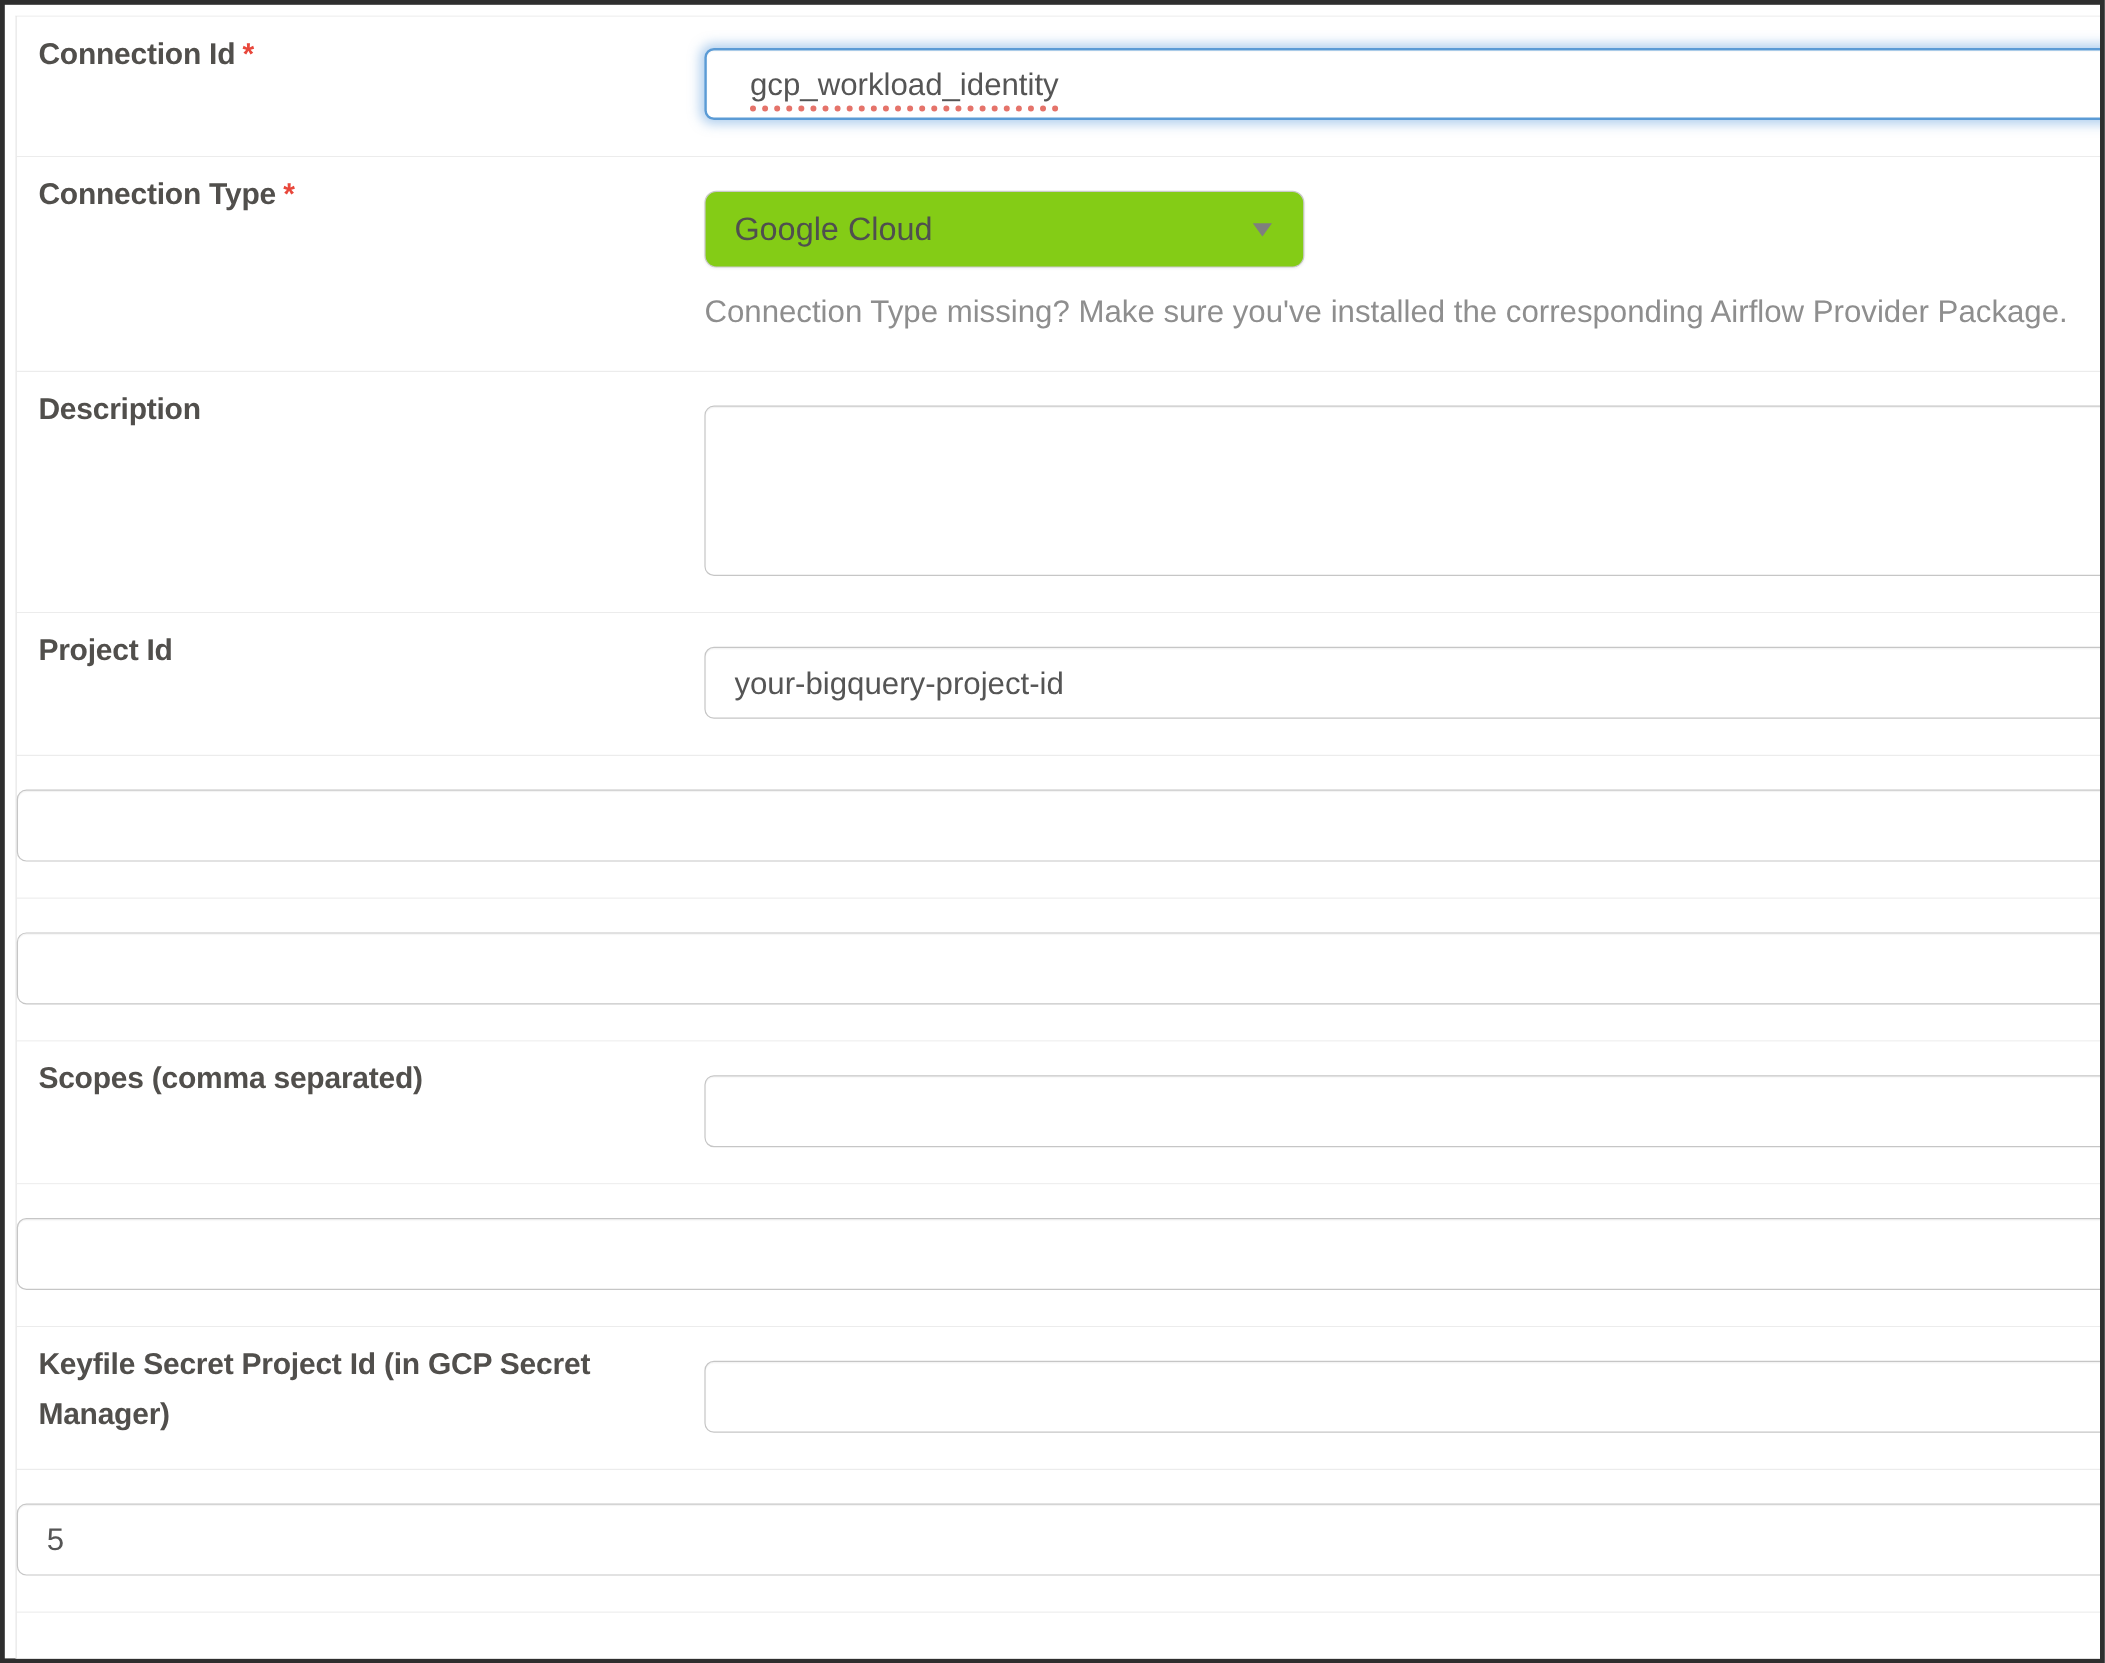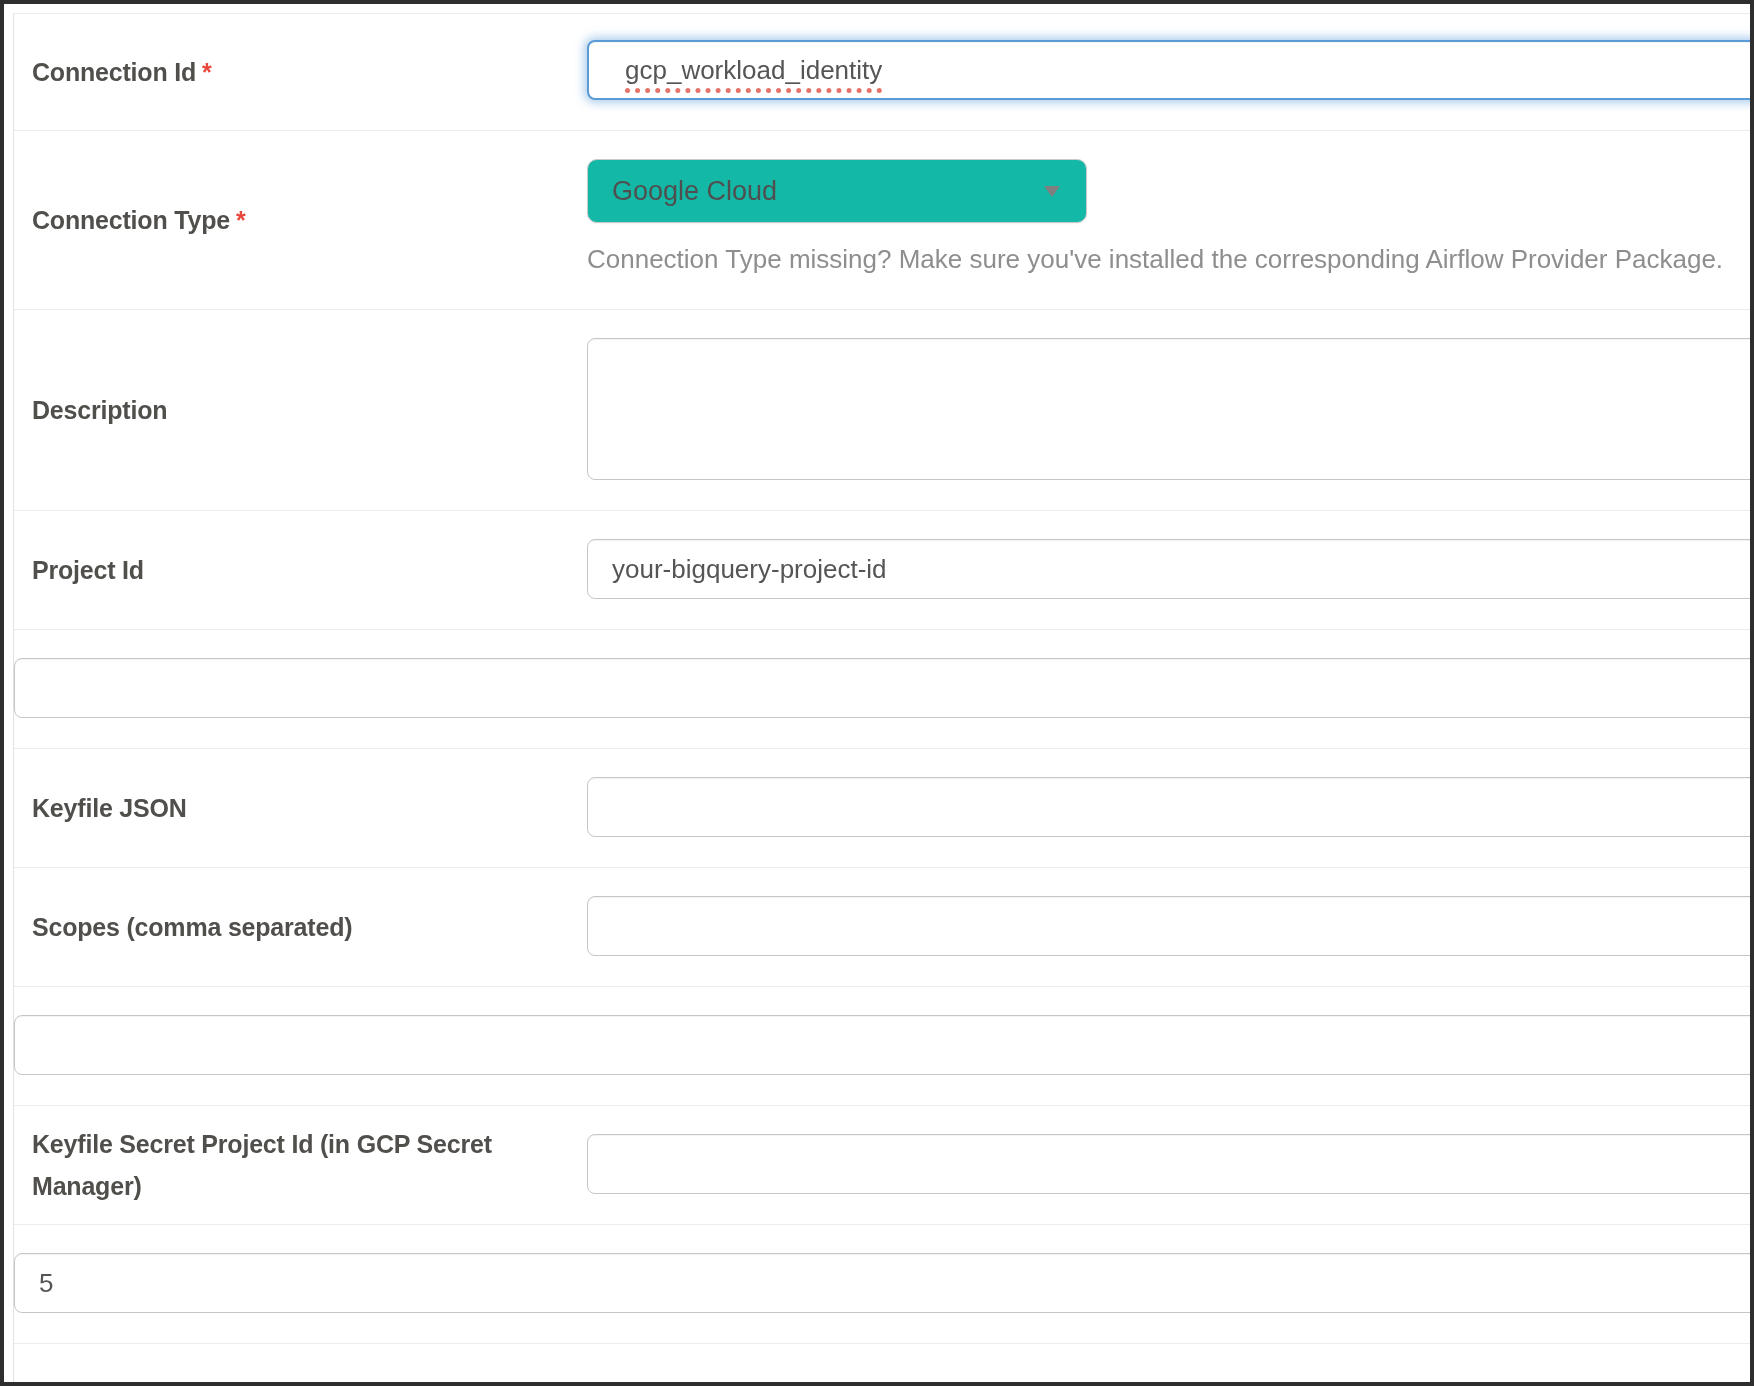--- a/index.html
+++ b/index.html
@@ -21,21 +21,20 @@
   .form-row {
     display: flex;
     border-bottom: 1px solid #ececec;
     background: #ffffff;
   }
   .label-col {
     width: 573px;
     flex: 0 0 573px;
     padding: 10px 10px 10px 18px;
     display: flex;
-    align-items: center;
   }
   .label-text {
     font-size: 25px;
     font-weight: 700;
     letter-spacing: -0.2px;
     line-height: 42px;
     color: #514f4c;
   }
   .req {
     color: #e8473b;
@@ -79,21 +78,21 @@
     padding: 12px 24px;
     resize: none;
     line-height: 36px;
   }
   .select-box {
     position: relative;
     width: 500px;
     height: 64px;
     border: 1px solid #c9c9c9;
     border-radius: 10px;
-    background: #14b8a6;
+    background: #84cc16;
     box-shadow: 0 1px 2px rgba(0,0,0,0.05);
     display: flex;
     align-items: center;
     padding: 0 24px;
     cursor: default;
   }
   .select-box .select-value {
     font-size: 27px;
     color: #4f4f4f;
   }
@@ -169,23 +168,20 @@
     </div>
   </div>
 
   <div class="form-row">
     <div class="field-col">
       <input type="text" class="text-input" value="" style="">
     </div>
   </div>
 
   <div class="form-row">
-    <div class="label-col">
-      <div class="label-text">Keyfile JSON</div>
-    </div>
     <div class="field-col">
       <input type="text" class="text-input" value="" style="">
     </div>
   </div>
 
   <div class="form-row">
     <div class="label-col">
       <div class="label-text">Scopes (comma separated)</div>
     </div>
     <div class="field-col">

